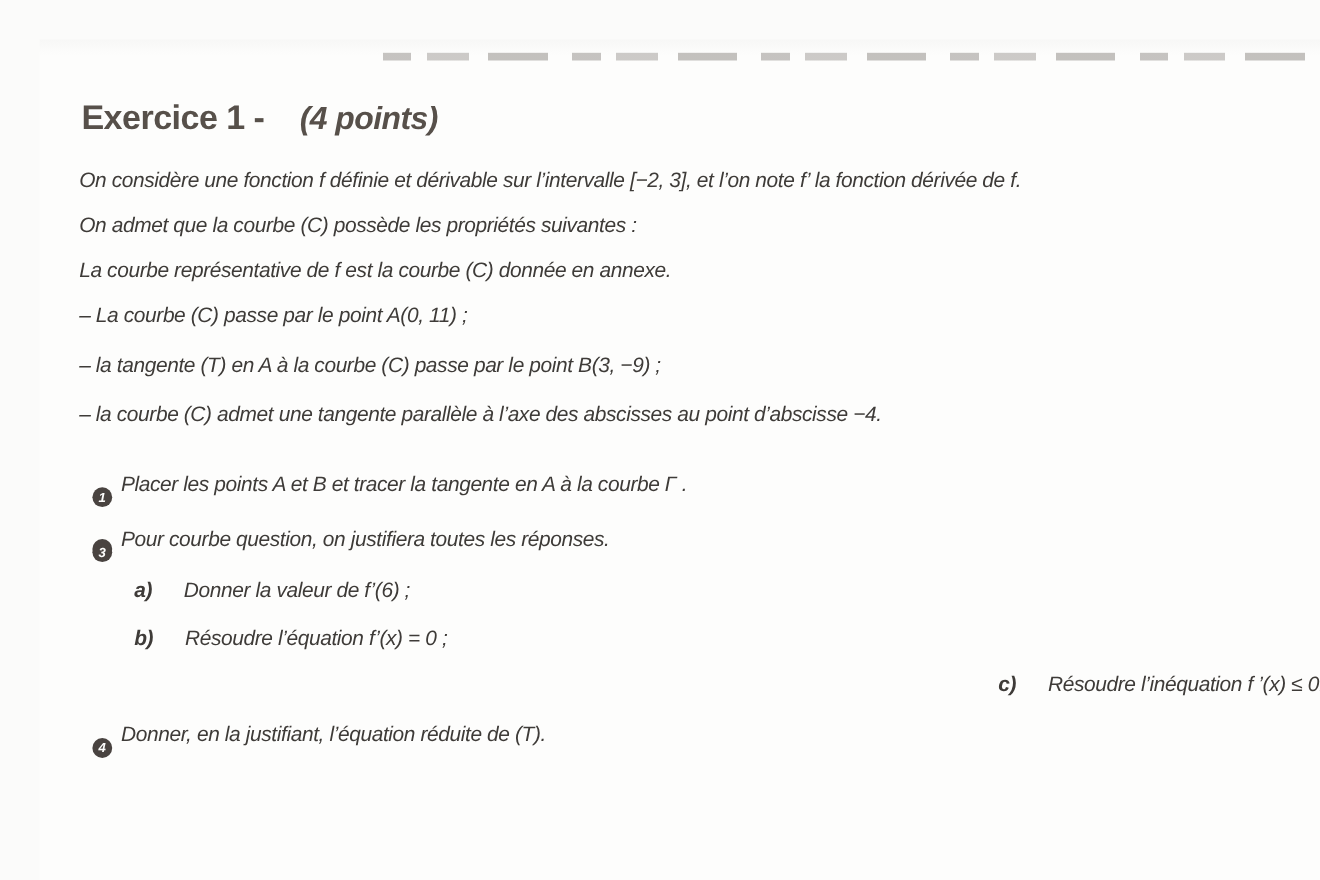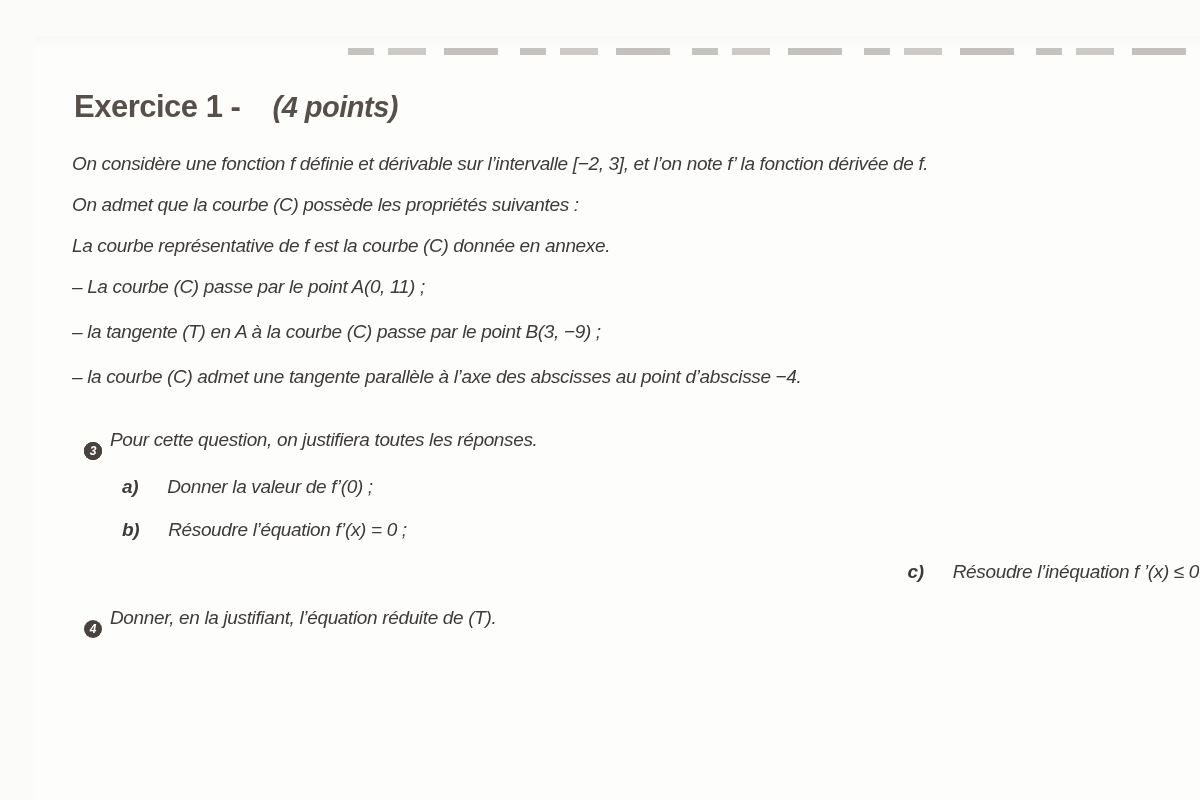--- a/index.html
+++ b/index.html
@@ -96,33 +96,34 @@
     <p class="mt-18">On admet que la courbe (C) possède les propriétés suivantes :</p>
     <p class="mt-18">La courbe représentative de f est la courbe (C) donnée en annexe.</p>
 
     <p class="mt-18">– La courbe (C) passe par le point A(0, 11) ;</p>
     <p class="mt-22">– la tangente (T) en A à la courbe (C) passe par le point B(3, −9) ;</p>
     <p class="mt-22">– la courbe (C) admet une tangente parallèle à l’axe des abscisses au point d’abscisse −4.</p>
 
 
     <div class="q mt-40">
       <span class="badge">1</span>
+      <span>Placer les points A et B et tracer la tangente en A à la courbe Γ .</span>
     </div>
 
     <div class="q mt-24">
       <span class="badge">2</span>
     </div>
 
     <div class="q mt-27">
       <span class="badge">3</span>
-      <span>Pour cette question, on justifiera toutes les réponses.</span>
+      <span>Pour courbe question, on justifiera toutes les réponses.</span>
     </div>
 
     <div class="subs">
-      <p class="sub mt-24"><span class="lbl">a)</span><span> Donner la valeur de f’(0) ;</span></p>
+      <p class="sub mt-24"><span class="lbl">a)</span><span> Donner la valeur de f’(6) ;</span></p>
       <p class="sub mt-20"><span class="lbl">b)</span><span> Résoudre l’équation f’(x) = 0 ;</span></p>
       <p class="sub mt-19"><span class="lbl">c)</span><span> Résoudre l’inéquation f ’(x) ≤ 0.</span></p>
     </div>
 
     <div class="q mt-23">
       <span class="badge">4</span>
       <span>Donner, en la justifiant, l’équation réduite de (T).</span>
     </div>
 
   </div>

